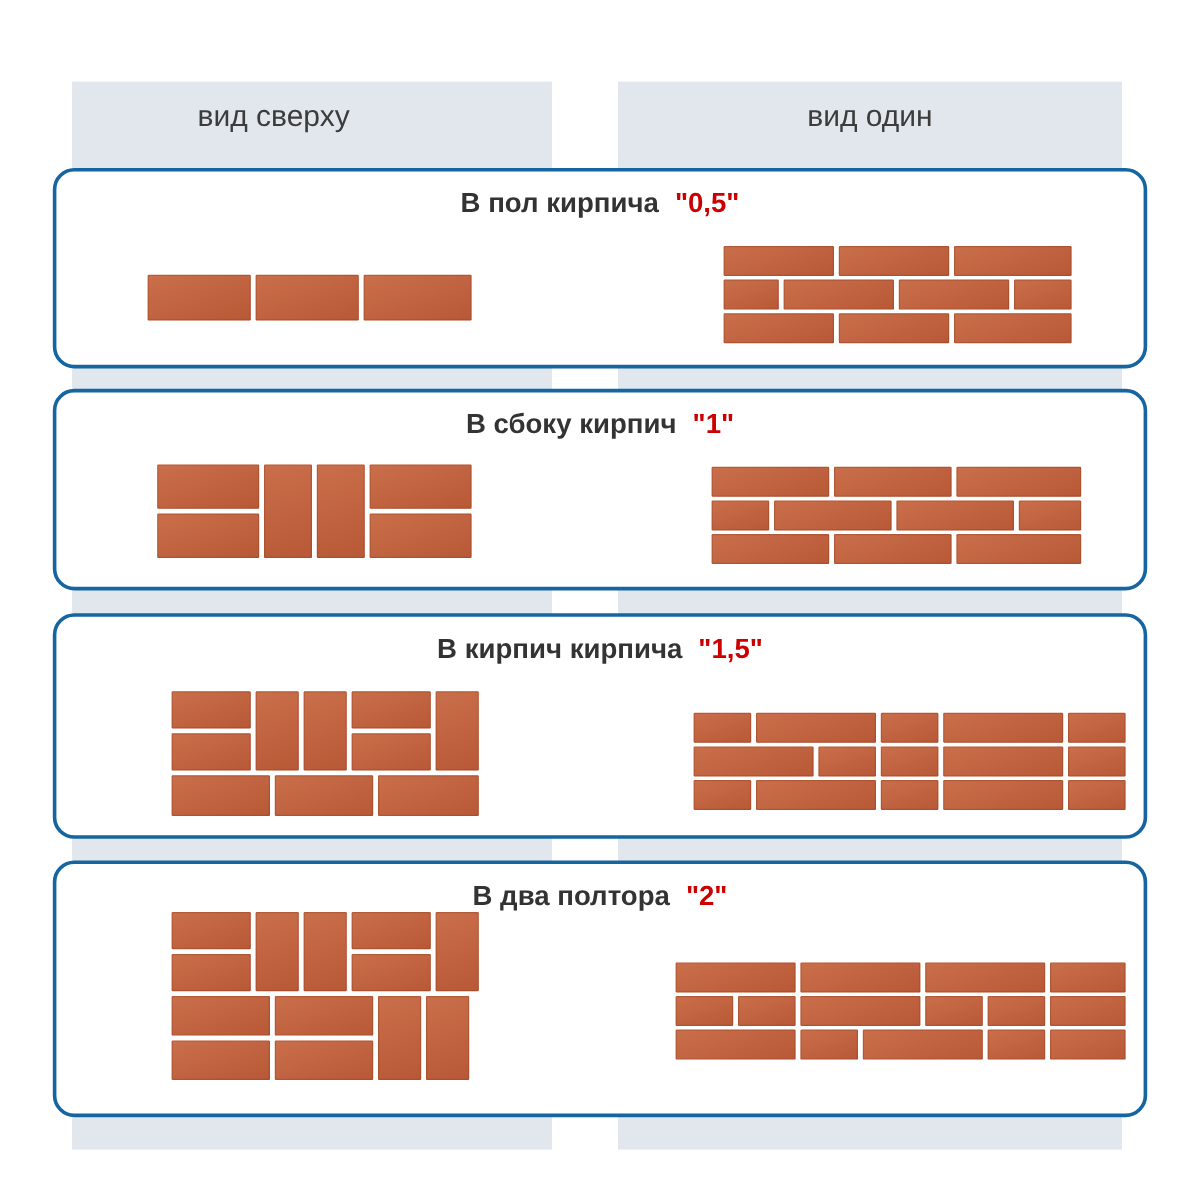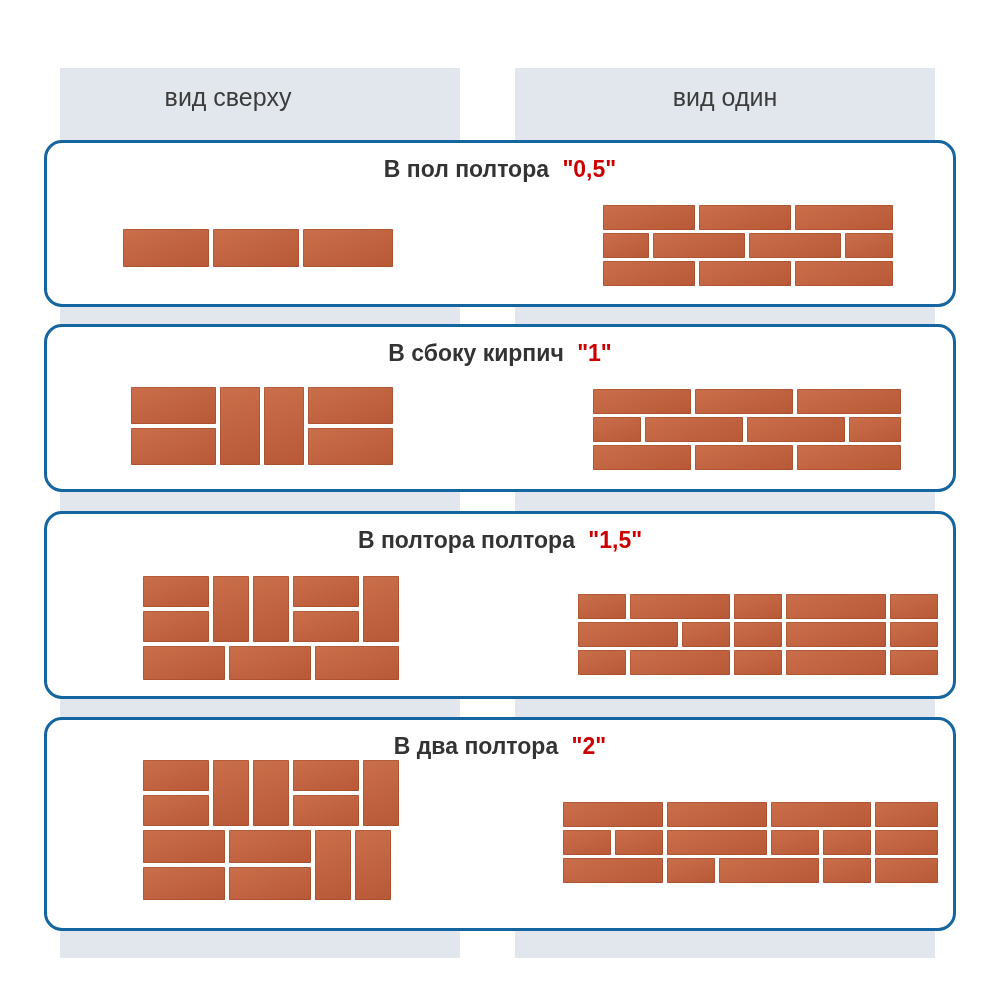--- a/index.html
+++ b/index.html
@@ -81,21 +81,21 @@
 <div>
 
   <div class="band band-left"></div>
   <div class="band band-right"></div>
 
   <div class="col-header col-header-left">вид сверху</div>
   <div class="col-header col-header-right">вид один</div>
 
   <section class="panel panel-1">
     <h2 class="panel-title">
-      <span>В пол полтора</span>
+      <span>В пол кирпича</span>
       <span class="accent">"0,5"</span>
     </h2>
     <div class="view" style="left: 76px; top: 86px; width: 270px; height: 38px;">
         <div class="brick" style="left: 0px; top: 0px; width: 86px; height: 38px;"></div>
         <div class="brick" style="left: 90px; top: 0px; width: 86px; height: 38px;"></div>
         <div class="brick" style="left: 180px; top: 0px; width: 90px; height: 38px;"></div>
       </div>
     <div class="view" style="left: 556px; top: 62px; width: 290px; height: 82px;">
         <div class="brick" style="left: 0px; top: 0px; width: 92px; height: 25px;"></div>
         <div class="brick" style="left: 96px; top: 0px; width: 92px; height: 25px;"></div>
@@ -132,21 +132,21 @@
         <div class="brick" style="left: 154px; top: 28px; width: 98px; height: 25px;"></div>
         <div class="brick" style="left: 256px; top: 28px; width: 52px; height: 25px;"></div>
         <div class="brick" style="left: 0px; top: 56px; width: 98px; height: 25px;"></div>
         <div class="brick" style="left: 102px; top: 56px; width: 98px; height: 25px;"></div>
         <div class="brick" style="left: 204px; top: 56px; width: 104px; height: 25px;"></div>
       </div>
   </section>
 
   <section class="panel panel-3">
     <h2 class="panel-title">
-      <span>В полтора полтора</span>
+      <span>В кирпич кирпича</span>
       <span class="accent">"1,5"</span>
     </h2>
     <div class="view" style="left: 96px; top: 62px; width: 256px; height: 104px;">
         <div class="brick" style="left: 0px; top: 0px; width: 66px; height: 31px;"></div>
         <div class="brick" style="left: 0px; top: 35px; width: 66px; height: 31px;"></div>
         <div class="brick" style="left: 70px; top: 0px; width: 36px; height: 66px;"></div>
         <div class="brick" style="left: 110px; top: 0px; width: 36px; height: 66px;"></div>
         <div class="brick" style="left: 150px; top: 0px; width: 66px; height: 31px;"></div>
         <div class="brick" style="left: 150px; top: 35px; width: 66px; height: 31px;"></div>
         <div class="brick" style="left: 220px; top: 0px; width: 36px; height: 66px;"></div>

